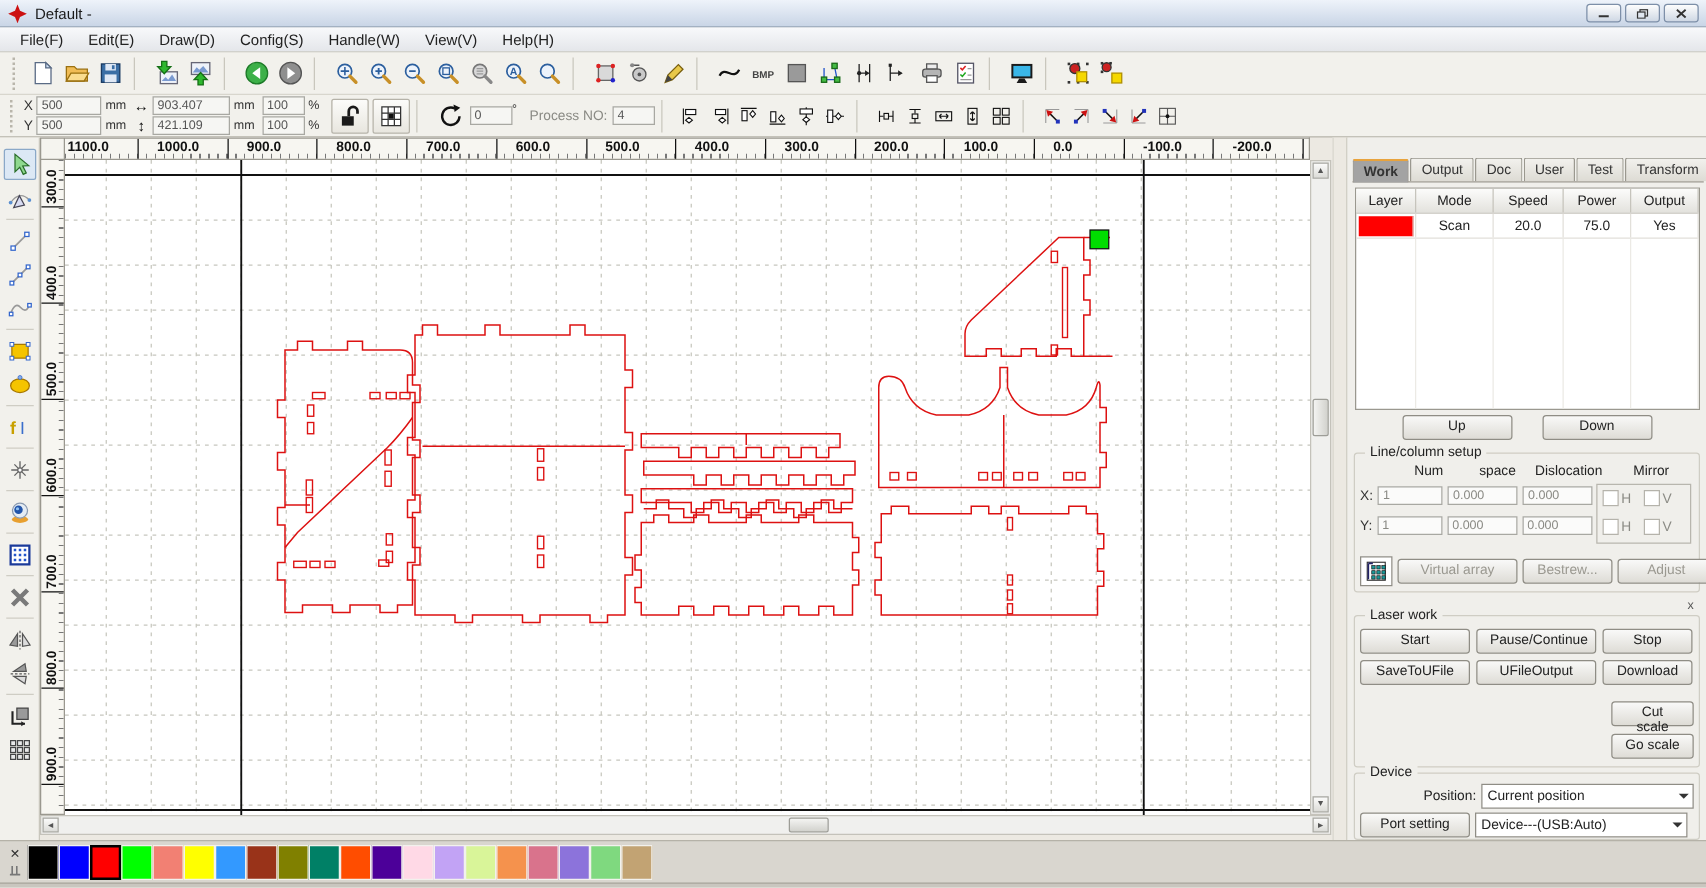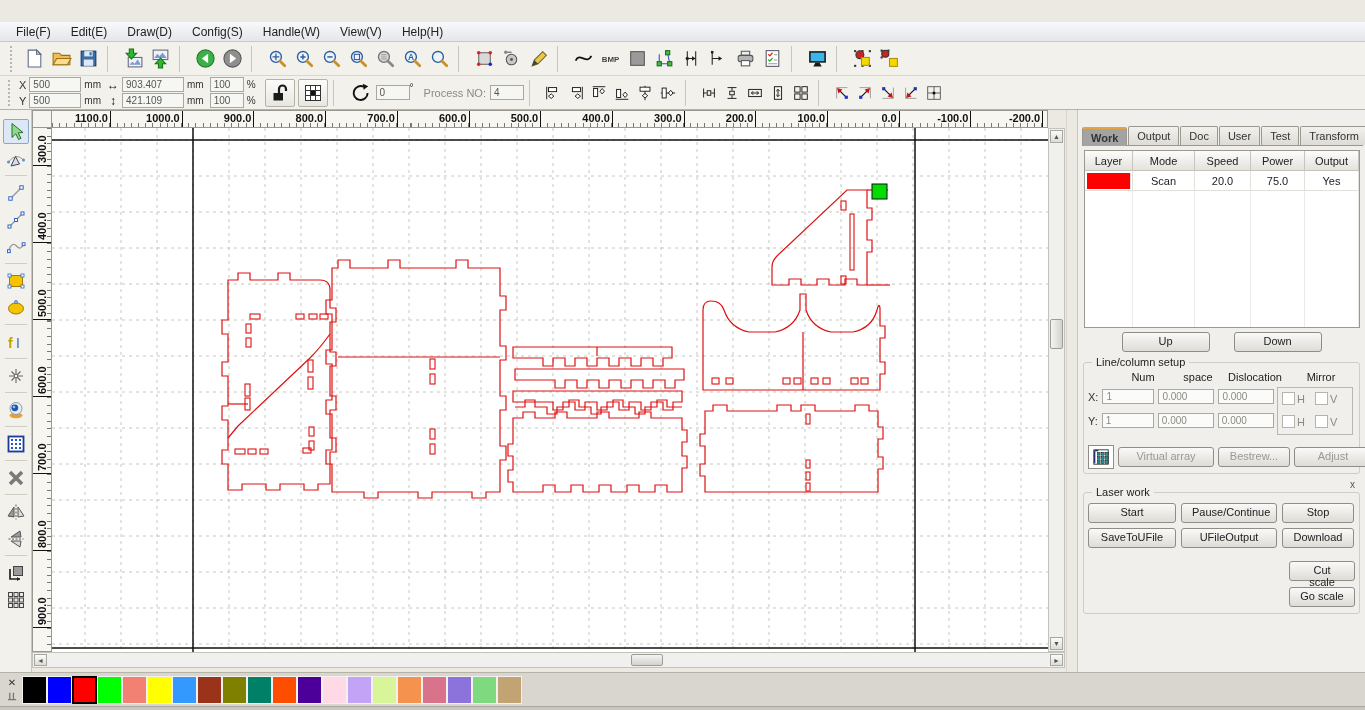--- a/index.html
+++ b/index.html
@@ -49,21 +49,21 @@
   .lefttools{position:absolute;left:0;top:110px;width:32px;height:562px;background:#f2f1ec;border-right:1px solid #c9c7bd;display:flex;flex-direction:column;align-items:center;padding-top:8px;}
   .lbtn{width:26px;height:25px;display:flex;align-items:center;justify-content:center;margin:1px 0;border:1px solid transparent;border-radius:2px;}
   .lbtn svg{width:20px;height:20px;}
   .lbtn.pressed{border:1px solid #8aa8c8;background:#dce8f5;}
   .lsep{width:22px;border-top:1px solid #cfcdc4;margin:3px 0;}
 
   .corner{position:absolute;left:32px;top:110px;width:20px;height:18px;background:#f5f4ef;border:1px solid #9a988f;}
   .topruler{position:absolute;left:52px;top:110px;width:996px;height:18px;background:#f7f6f1;border:1px solid #9a988f;border-left:none;overflow:hidden;}
   .topruler .minor{position:absolute;left:0;bottom:0;width:100%;height:4px;
      background:repeating-linear-gradient(to right,#777 0 1px,transparent 1px 7.17px);}
-  .rlabel{position:absolute;top:1px;width:54px;text-align:right;font-weight:bold;font-size:11px;color:#111;}
+  .rlabel{position:absolute;top:1px;width:54px;font-weight:bold;font-size:11px;color:#111;}
   .rtick{position:absolute;top:0;width:1px;height:18px;background:#111;}
   .leftruler{position:absolute;left:32px;top:128px;width:20px;height:524px;background:#f7f6f1;border:1px solid #9a988f;border-top:none;overflow:hidden;}
   .leftruler .minor{position:absolute;right:0;top:0;height:100%;width:4px;
      background:repeating-linear-gradient(to bottom,#777 0 1px,transparent 1px 7.7px);}
   .vlabel{position:absolute;left:2px;font-weight:bold;font-size:11px;color:#111;transform:rotate(-90deg);transform-origin:0 0;white-space:nowrap;}
   .vtick{position:absolute;left:0;height:1px;width:20px;background:#111;}
 
   .canvas{position:absolute;left:52px;top:128px;width:996px;height:524px;background:#ffffff;overflow:hidden;}
   .canvas svg{display:block;}
 
@@ -128,20 +128,44 @@
   .pal-extra div{width:12px;height:13px;font-size:10px;color:#333;display:flex;align-items:center;justify-content:center;}
   .swatch{width:25px;height:28px;border:1px solid #f2f1ed;}
   .swatch.sel{border:2px solid #000;}
   .statusbar{position:absolute;left:0;top:706px;width:1365px;height:4px;background:#c9c6bf;border-top:1px solid #a8a59c;}
 </style>
 </head>
 <body>
 
 <div id="root">
 
+  <div class="titlebar">
+    <span class="logo"><svg viewBox="0 0 16 16">
+          <path d="M8,0.5 L10,5.5 L15.5,8 L10,10.5 L8,15.5 L6,10.5 L0.5,8 L6,5.5 Z" fill="#cc1111"></path>
+        </svg></span>
+    <span class="ttl">Default -</span>
+    <div class="winbtns">
+      <div class="winbtn">
+          <svg viewBox="0 0 10 8">
+            <path d="M1,6 h8" stroke="#333" stroke-width="1.6"></path>
+          </svg>
+        </div>
+      <div class="winbtn">
+          <svg viewBox="0 0 10 8">
+            <rect x="3" y="0.8" width="6" height="5" fill="none" stroke="#333"></rect>
+            <rect x="1" y="2.6" width="6" height="5" fill="#dfe6ef" stroke="#333"></rect>
+          </svg>
+        </div>
+      <div class="winbtn">
+          <svg viewBox="0 0 10 8">
+            <path d="M1.5,0.8 L8.5,7 M8.5,0.8 L1.5,7" stroke="#333" stroke-width="1.5"></path>
+          </svg>
+        </div>
+    </div>
+  </div>
 
   <div class="menubar" id="menubar">
       <div class="menuitem">File(F)</div>
       <div class="menuitem">Edit(E)</div>
       <div class="menuitem">Draw(D)</div>
       <div class="menuitem">Config(S)</div>
       <div class="menuitem">Handle(W)</div>
       <div class="menuitem">View(V)</div>
       <div class="menuitem">Help(H)</div>
     </div>
@@ -956,20 +980,37 @@
         <div class="btn">SaveToUFile</div>
         <div class="btn">UFileOutput</div>
         <div class="btn">Download</div>
       </div>
       <div class="scalebtns">
         <div class="btn" style="width:66px;">Cut scale</div>
         <div class="btn" style="width:66px;">Go scale</div>
       </div>
     </div>
 
+    <div class="groupbox dev">
+      <span class="gtitle">Device</span>
+      <div class="devrow" style="right:4px;top:8px;">
+        <span>Position:</span>
+        <div class="dd" style="width:170px;">
+            <span>Current position</span>
+            <span class="caret"></span>
+          </div>
+      </div>
+      <div class="devrow" style="left:4px;top:31px;">
+        <div class="btn" style="width:88px;">Port setting</div>
+        <div class="dd" style="width:170px;">
+            <span>Device---(USB:Auto)</span>
+            <span class="caret"></span>
+          </div>
+      </div>
+    </div>
   </div>
 
   <div class="palette">
     <div class="pal-extra">
       <div>✕</div>
       <div>
           <svg viewBox="0 0 12 12" width="11" height="11">
             <path d="M3,2 v7 M7,2 v7 M1,9.5 h9" stroke="#777" stroke-width="1.4" fill="none"></path>
           </svg>
         </div>

